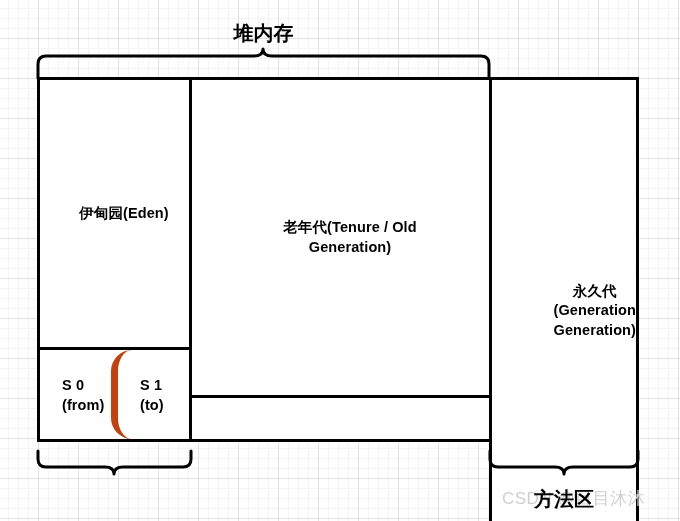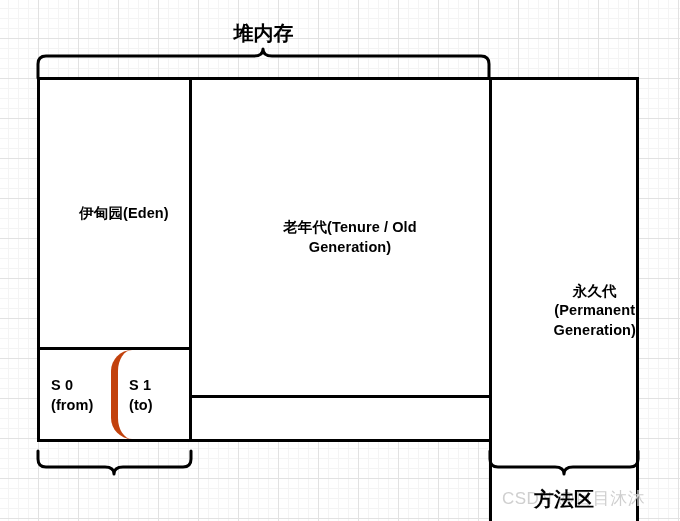--- a/index.html
+++ b/index.html
@@ -70,21 +70,21 @@
     border: 3px solid #000000;
     background: #ffffff;
     display: flex;
   }
   .survivor-cell {
     flex: 1 1 0;
     box-sizing: border-box;
     display: flex;
     align-items: center;
     justify-content: flex-start;
-    padding-left: 11px;
+    padding-left: 22px;
     background: #ffffff;
   }
   .survivor-cell + .survivor-cell {
     border-left: 7px solid #c2410c;
     border-radius: 21px;
   }
 
   #old-box {
     left: 189px;
     top: 77px;
@@ -200,21 +200,21 @@
   <div class="box" id="old-box">
     <span class="box-label">
       <span>老年代(Tenure / Old</span><br>
       <span>Generation)</span>
     </span>
   </div>
 
   <div class="box" id="perm-box">
     <span class="box-label">
       <span>永久代</span><br>
-      <span>(Permanent</span><br>
+      <span>(Generation</span><br>
       <span>Generation)</span>
     </span>
   </div>
 
   <svg class="brace" id="young-brace" style="left:37px; top:450px;" width="155" height="24" viewBox="0 0 155 24">
     <path d="M 1 1 L 1 9 Q 1 17 9 17 L 68 17 Q 77 17 77 24 Q 77 17 86 17 L 146 17 Q 154 17 154 9 L 154 1"></path>
   </svg>
 
 
   <svg class="brace" id="method-brace" style="left:489px; top:450px;" width="150" height="24" viewBox="0 0 150 24">

